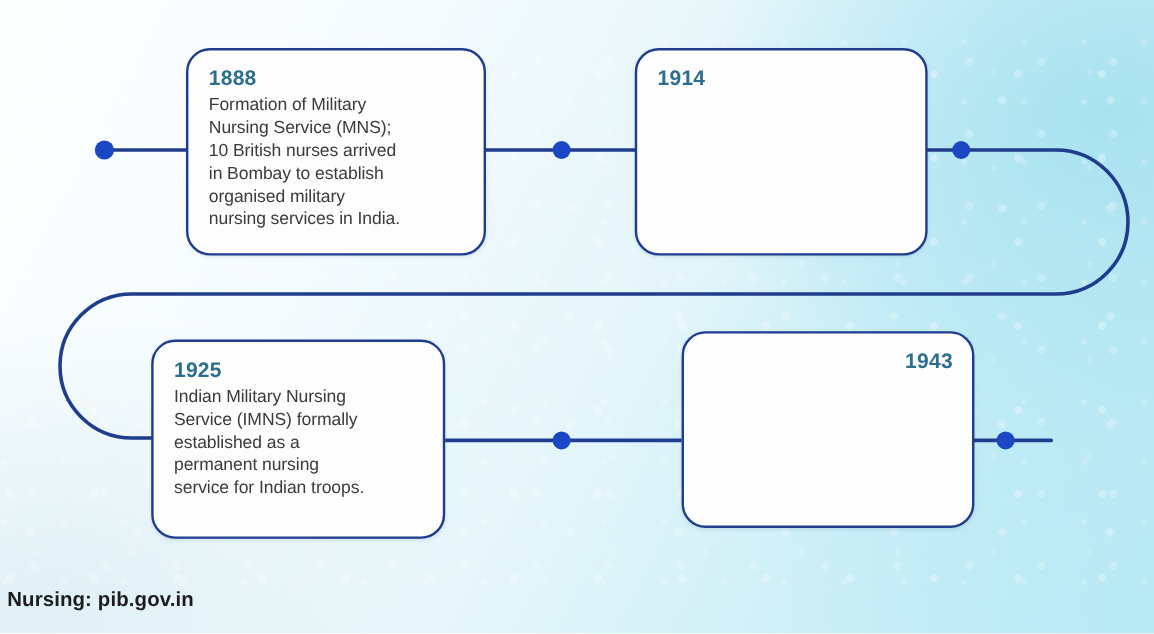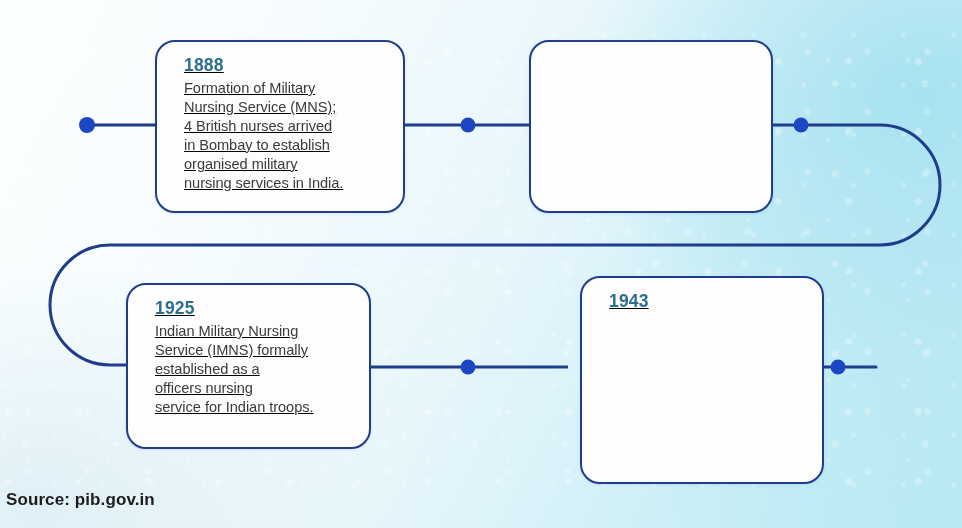--- a/index.html
+++ b/index.html
@@ -50,44 +50,43 @@
     height: 528px;
   }
 
   
   .card {
     position: absolute;
     box-sizing: border-box;
     background: #fdfdfd;
     border: 2.5px solid #1f3d8c;
     border-radius: 20px;
-    padding: 13px 16px 12px 27px;
+    padding: 13px 16px 12px 17px;
     box-shadow: 0 1px 3px rgba(30,60,130,0.10);
-    text-decoration: underline;
   }
   .card-year {
     color: #2b6e8e;
     font-size: 17.5px;
     font-weight: bold;
     letter-spacing: 0.2px;
     line-height: 1.25;
     margin-bottom: 2px;
   }
   .card-body {
     color: #3a3a3a;
     font-size: 14.6px;
     line-height: 1.30;
     letter-spacing: -0.05px;
     white-space: pre-line;
   }
 
   #card-1888 { left: 155px; top: 40px;  width: 250px; height: 173px; }
   #card-1914 { left: 529px; top: 40px;  width: 244px; height: 173px; }
   #card-1926 { left: 126px; top: 283px; width: 245px; height: 166px; }
-  #card-1943 { left: 580px; top: 276px; width: 244px; height: 208px; }
+  #card-1943 { left: 568px; top: 276px; width: 244px; height: 164px; text-align: right; }
 
   
   #source {
     position: absolute;
     left: 6px;
     top: 490px;
     color: #1d1d1d;
     font-size: 17px;
     font-weight: bold;
     letter-spacing: 0.1px;
@@ -116,37 +115,38 @@
     <circle cx="468" cy="125" r="7.5" fill="#1b46c4"></circle>
     <circle cx="801" cy="125" r="7.5" fill="#1b46c4"></circle>
     <circle cx="468" cy="367" r="7.5" fill="#1b46c4"></circle>
     <circle cx="838" cy="367" r="7.5" fill="#1b46c4"></circle>
   </svg>
 
   <div class="card" id="card-1888">
     <div class="card-year">1888</div>
     <div class="card-body">Formation of Military
 Nursing Service (MNS);
-4 British nurses arrived
+10 British nurses arrived
 in Bombay to establish
 organised military
 nursing services in India.</div>
   </div>
 
   <div class="card" id="card-1914">
+    <div class="card-year">1914</div>
   </div>
 
   <div class="card" id="card-1926">
     <div class="card-year">1925</div>
     <div class="card-body">Indian Military Nursing
 Service (IMNS) formally
 established as a
-officers nursing
+permanent nursing
 service for Indian troops.</div>
   </div>
 
   <div class="card" id="card-1943">
     <div class="card-year">1943</div>
   </div>
 
-  <div id="source">Source: pib.gov.in</div>
+  <div id="source">Nursing: pib.gov.in</div>
 
 </div>
 
 </body></html>

